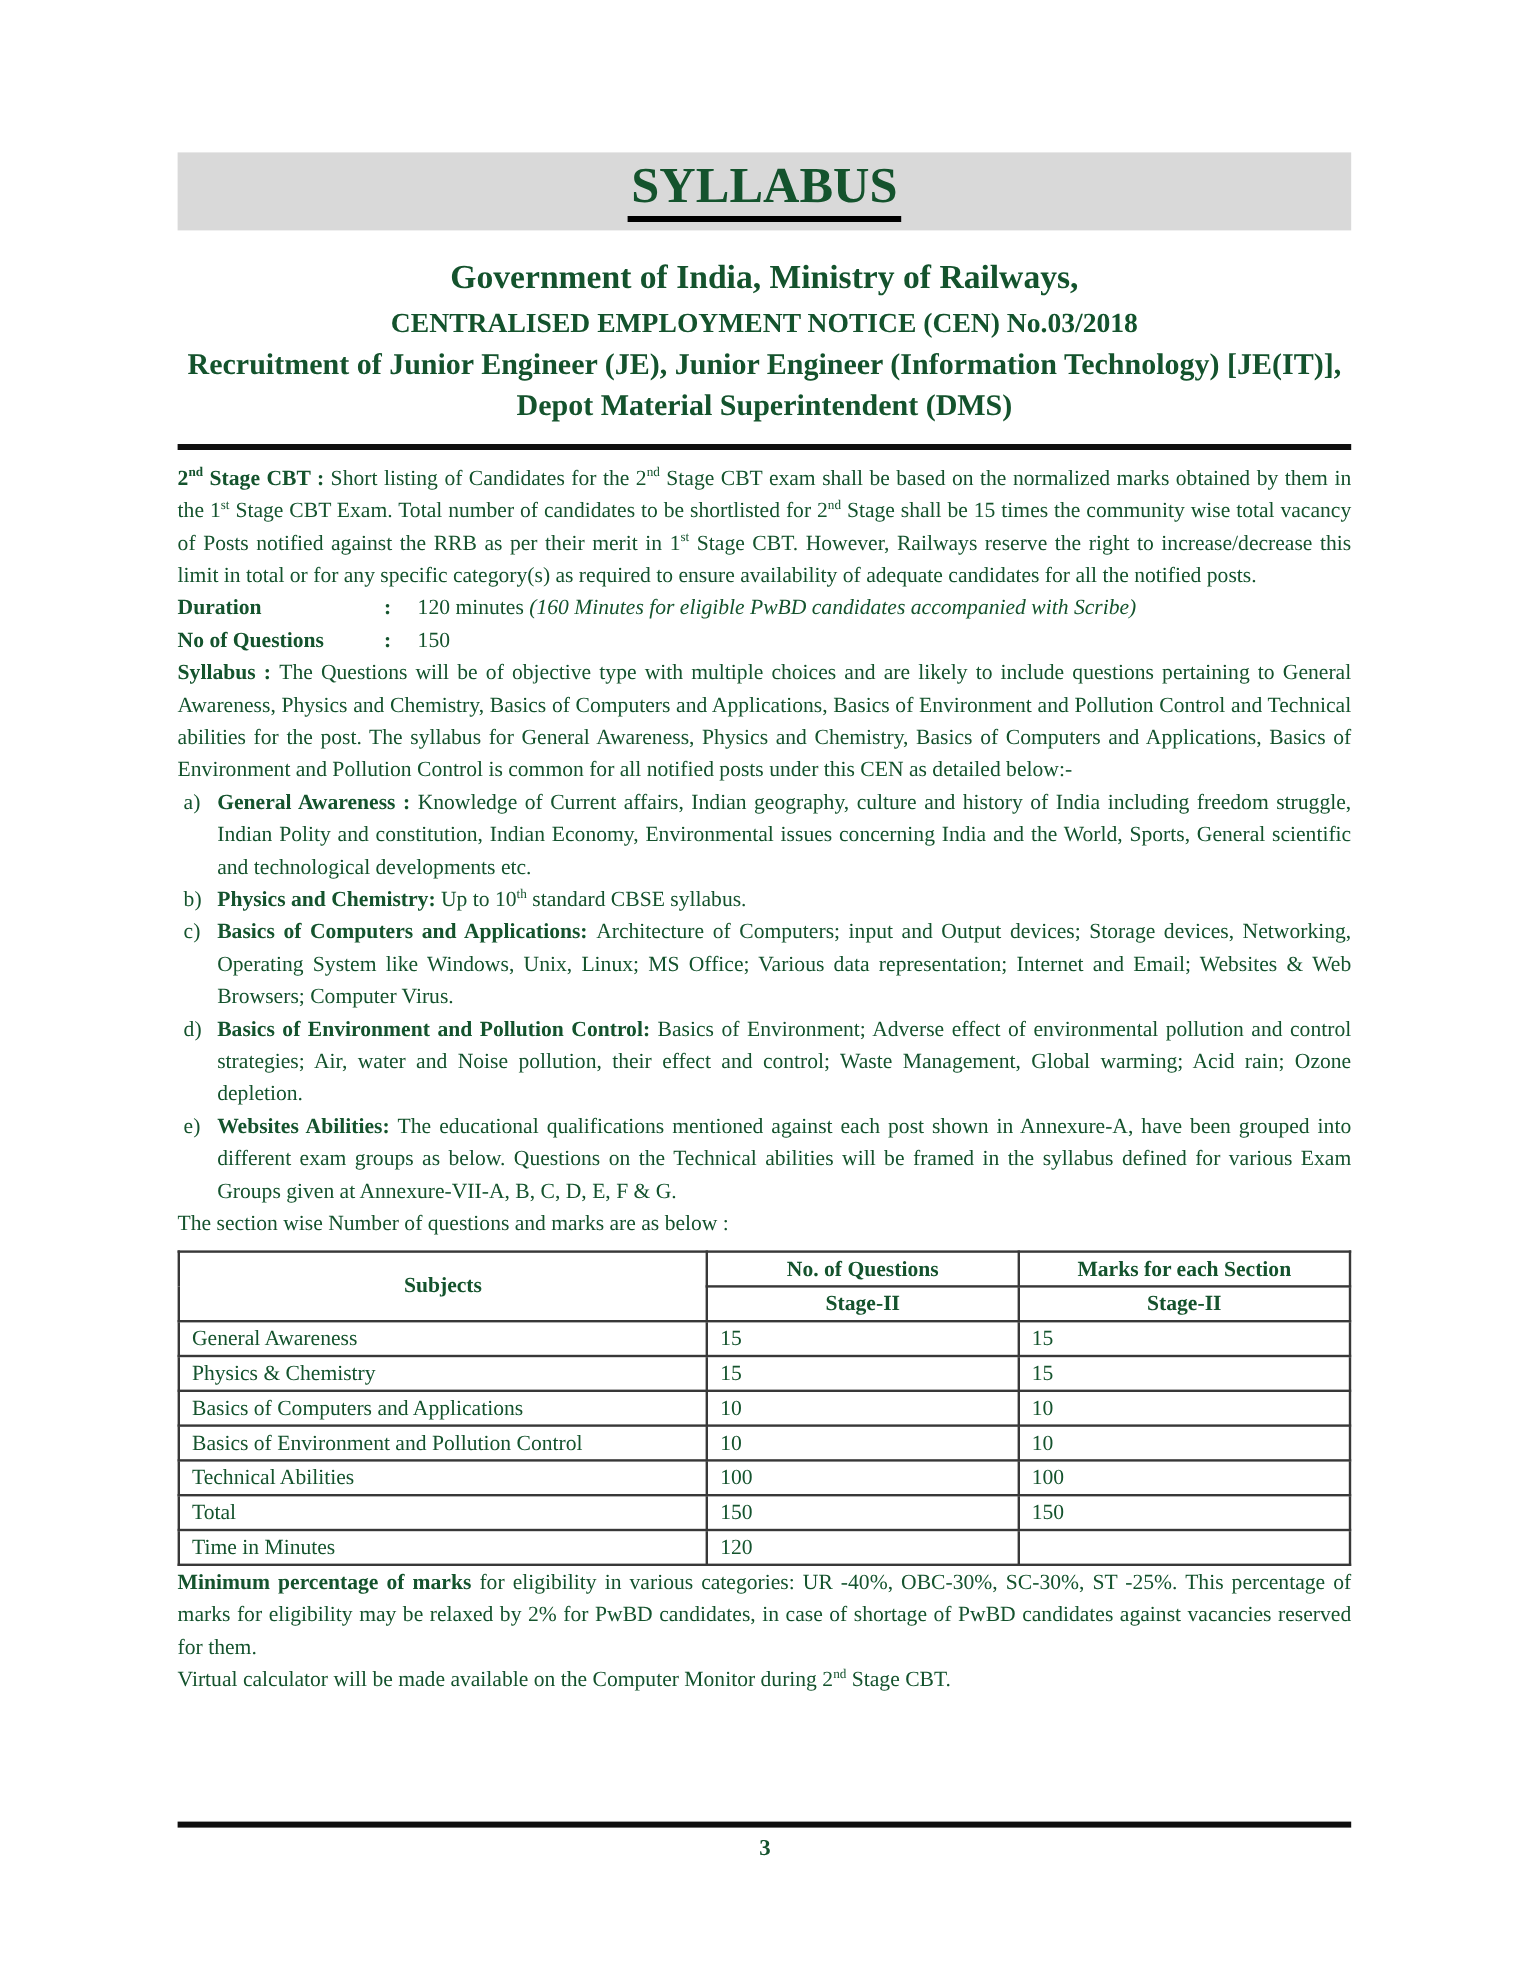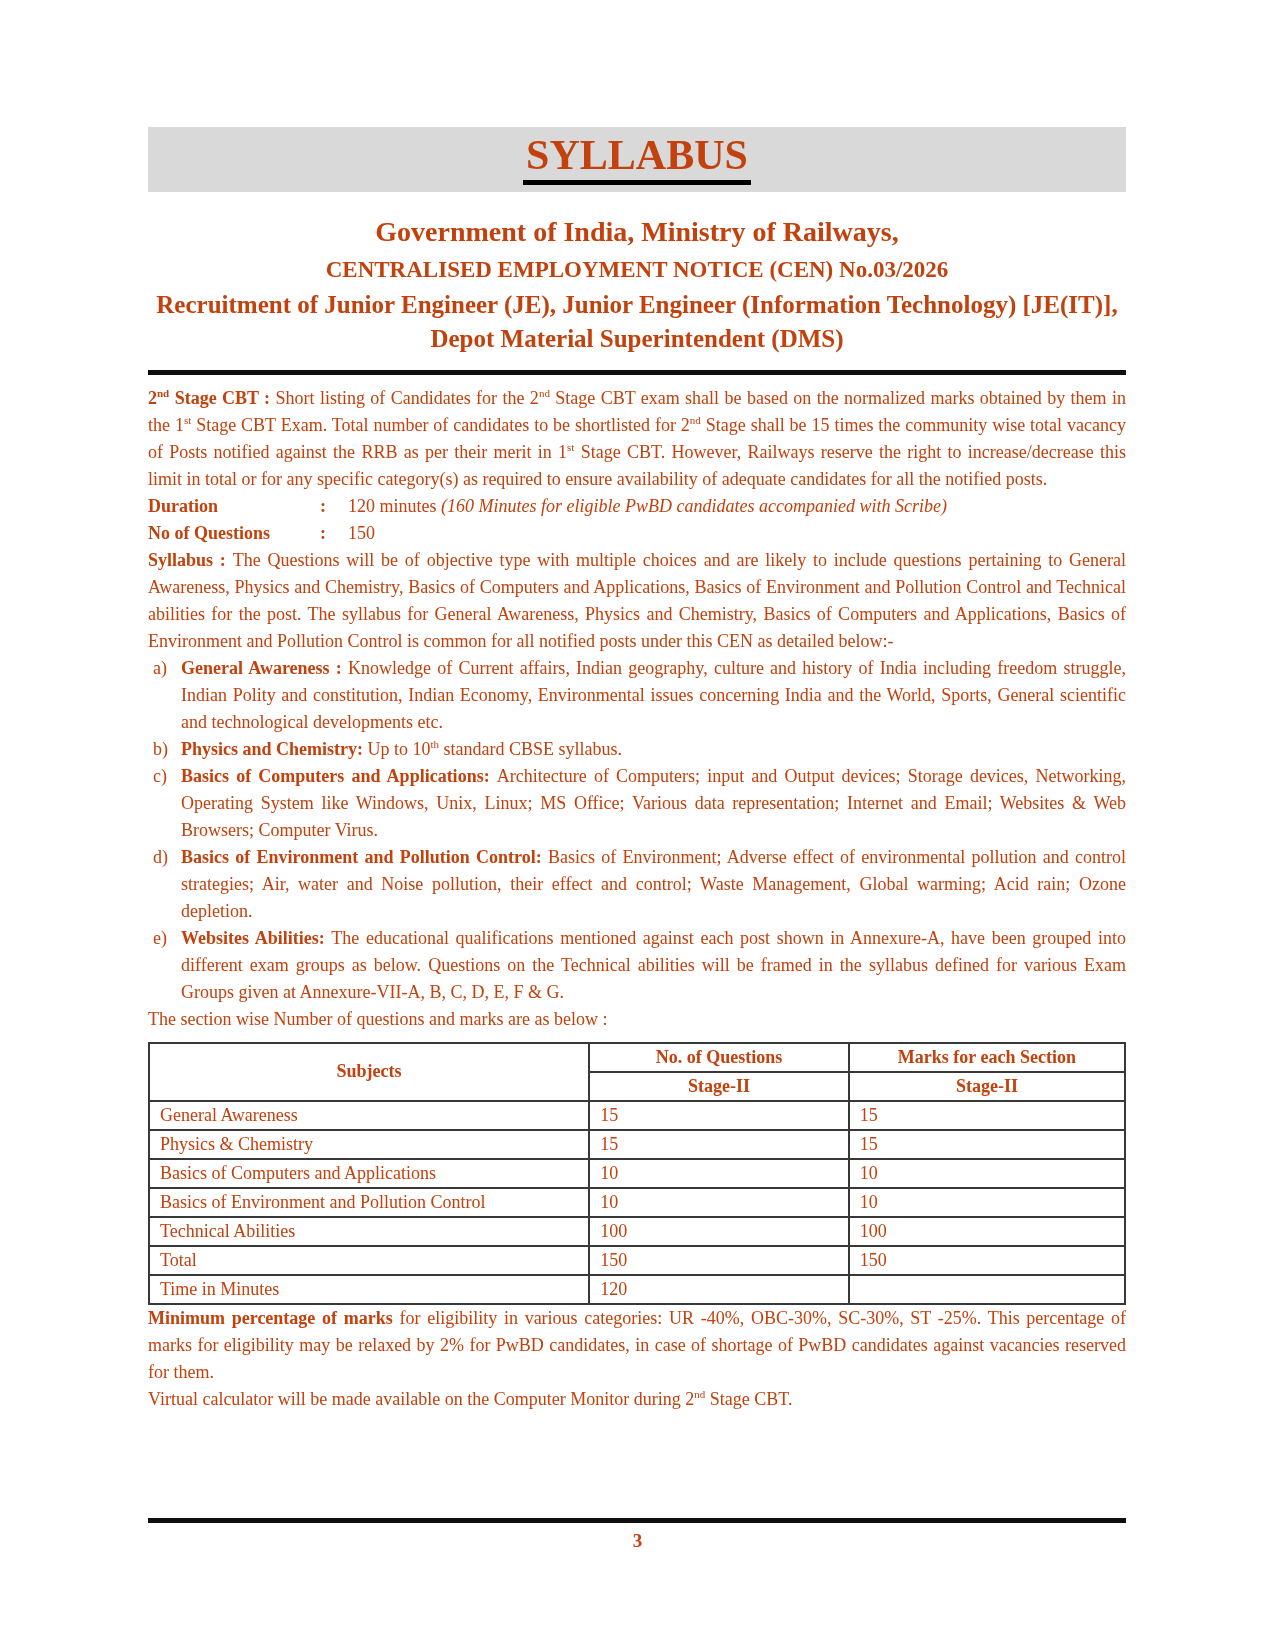--- a/index.html
+++ b/index.html
@@ -6,21 +6,21 @@
   .page {
     position:relative;
     width:1275px; height:1650px;
     margin:0 auto;
     background:#ffffff;
     box-sizing:border-box;
     padding:127px 149px 0 148px;
     font-family:"Liberation Serif", serif;
     font-size:18px;
     line-height:27px;
-    color:#c2410c;
+    color:#14532d;
   }
   
   .banner {
     background:#d9d9d9;
     height:65px;
     display:flex; align-items:center; justify-content:center;
   }
   .banner-title {
     font-size:42px; font-weight:bold; line-height:1;
     border-bottom:5px solid #000;
@@ -78,21 +78,21 @@
 </head>
 <body>
 
 <div class="page">
 
   <header>
     <div class="banner">
       <span class="banner-title">SYLLABUS</span>
     </div>
     <div class="hline h1">Government of India, Ministry of Railways,</div>
-    <div class="hline h3">CENTRALISED EMPLOYMENT NOTICE (CEN) No.03/2026</div>
+    <div class="hline h3">CENTRALISED EMPLOYMENT NOTICE (CEN) No.03/2018</div>
     <div class="hline h4">Recruitment of Junior Engineer (JE), Junior Engineer (Information Technology) [JE(IT)],</div>
     <div class="hline h5">Depot Material Superintendent (DMS)</div>
     <div class="rule"></div>
   </header>
 
   <main class="content">
 
     <p class="just"><span class="b">2</span><span class="b sup">nd</span><span class="b"> Stage CBT : </span><span>Short listing of Candidates for the 2</span><span class="sup">nd</span><span> Stage CBT exam shall be based on the normalized marks obtained by them in the 1</span><span class="sup">st</span><span> Stage CBT Exam. Total number of candidates to be shortlisted for 2</span><span class="sup">nd</span><span> Stage shall be 15 times the community wise total vacancy of Posts notified against the RRB as per their merit in 1</span><span class="sup">st</span><span> Stage CBT. However, Railways reserve the right to increase/decrease this limit in total or for any specific category(s) as required to ensure availability of adequate candidates for all the notified posts.</span></p>
 
     <div class="kv-row">

